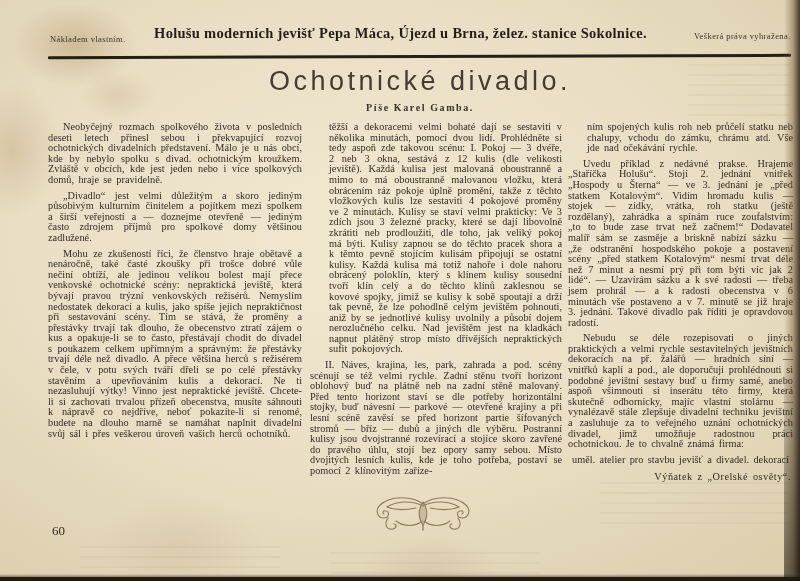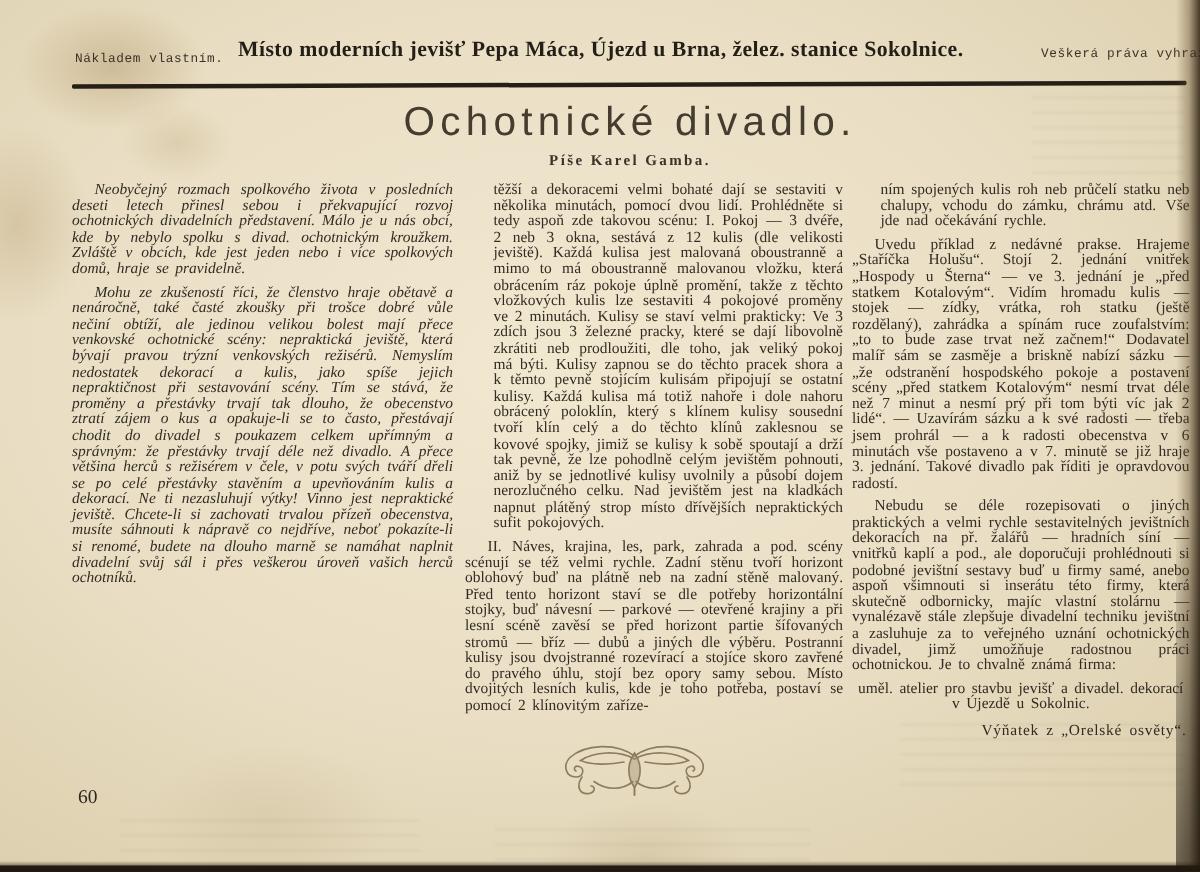--- a/index.html
+++ b/index.html
@@ -33,21 +33,21 @@
   .edge-bottom{
     position:absolute;left:0;bottom:0;width:800px;height:7px;pointer-events:none;
     background:linear-gradient(to bottom, rgba(40,30,18,0) 0%, rgba(35,26,15,.75) 70%, #1d1710 100%);
   }
   .ghost{
     position:absolute;pointer-events:none;opacity:.55;filter:blur(.7px);
     background:repeating-linear-gradient(180deg, rgba(110,122,96,.12) 0 2px, rgba(110,122,96,0) 2px 10px);
   }
   
   .hdr-small{
-    position:absolute;font-size:8.5px;color:#3b332a;letter-spacing:.4px;white-space:nowrap;font-family:Liberation Mono, monospace;
+    position:absolute;font-size:8.5px;color:#3b332a;letter-spacing:.4px;white-space:nowrap;
   }
   .hdr-left{left:50px;top:34px;}
   .hdr-right{left:694px;top:31px;}
   .hdr-center{
     position:absolute;left:128px;top:25px;width:545px;text-align:center;
     font-size:14.5px;font-weight:bold;color:#241e17;letter-spacing:.3px;white-space:nowrap;
   }
   .rule{
     position:absolute;left:48px;top:55px;width:743px;height:2.5px;background:#261f17;
     transform:rotate(-.18deg);border-radius:1px;
@@ -62,21 +62,21 @@
     position:absolute;left:30px;top:102px;width:780px;text-align:center;
     font-size:10px;font-weight:bold;letter-spacing:1.6px;color:#3a332a;
   }
   
   .cols{
     position:absolute;left:48px;top:122px;width:745px;display:flex;
     font-size:10.3px;line-height:10.6px;color:#322b23;text-align:justify;
     word-spacing:1.8px;
   }
   .col{flex:none;}
-  .col-1{width:254px;font-style:italic;}
+  .col-1{width:254px;}
   .col-2{width:252px;margin-left:8px;}
   .col-3{width:225px;margin-left:6px;}
   .col p{margin:0 0 5px 0;text-indent:15px;}
   .col p.cont{text-indent:0;margin-left:19px;}
   .firm-line{text-align:center;text-indent:0 !important;margin:0 !important;}
   .firm-line3{text-align:center;text-indent:0 !important;margin:2px 0 0 0 !important;}
   .source-line{text-align:right;text-indent:0 !important;margin:7px 2px 0 0 !important;letter-spacing:.5px;}
   .fname{text-align:center;font-size:11px;letter-spacing:3px;margin:7px 0 2px 0 !important;text-indent:0 !important;}
   
   .ornament{position:absolute;left:366px;top:494px;width:114px;height:40px;}
@@ -89,42 +89,42 @@
 
 <div class="page">
   <div class="stains"></div>
 
   <div class="ghost" style="left:80px;top:546px;width:200px;height:26px;"></div>
   <div class="ghost" style="left:330px;top:552px;width:210px;height:22px;"></div>
   <div class="ghost" style="left:600px;top:482px;width:190px;height:42px;"></div>
   <div class="ghost" style="left:688px;top:64px;width:102px;height:52px;"></div>
 
   <div class="hdr-small hdr-left">Nákladem vlastním.</div>
-  <div class="hdr-center">Místo moderních jevišť Pepa Máca, Újezd u Brna, želez. stanice Sokolnice.</div>
+  <div class="hdr-center">Holušu moderních jevišť Pepa Máca, Újezd u Brna, želez. stanice Sokolnice.</div>
   <div class="hdr-small hdr-right">Veškerá práva vyhražena.</div>
   <div class="rule"></div>
 
   <div class="title">Ochotnické divadlo.</div>
   <div class="byline">Píše Karel Gamba.</div>
 
   <div class="cols">
     <div class="col col-1">
       <p>Neobyčejný rozmach spolkového života v posledních deseti letech přinesl sebou i překvapující rozvoj ochotnických divadelních představení. Málo je u nás obcí, kde by nebylo spolku s divad. ochotnickým kroužkem. Zvláště v obcích, kde jest jeden nebo i více spolkových domů, hraje se pravidelně.</p>
+      <p>„Divadlo“ jest velmi důležitým a skoro jediným působivým kulturním činitelem a pojítkem mezi spolkem a širší veřejností a — doznejme otevřeně — jediným často zdrojem příjmů pro spolkové domy většinou zadlužené.</p>
       <p>Mohu ze zkušeností říci, že členstvo hraje obětavě a nenáročně, také časté zkoušky při trošce dobré vůle nečiní obtíží, ale jedinou velikou bolest mají přece venkovské ochotnické scény: nepraktická jeviště, která bývají pravou trýzní venkovských režisérů. Nemyslím nedostatek dekorací a kulis, jako spíše jejich nepraktičnost při sestavování scény. Tím se stává, že proměny a přestávky trvají tak dlouho, že obecenstvo ztratí zájem o kus a opakuje-li se to často, přestávají chodit do divadel s poukazem celkem upřímným a správným: že přestávky trvají déle než divadlo. A přece většina herců s režisérem v čele, v potu svých tváří dřeli se po celé přestávky stavěním a upevňováním kulis a dekorací. Ne ti nezasluhují výtky! Vinno jest nepraktické jeviště. Chcete-li si zachovati trvalou přízeň obecenstva, musíte sáhnouti k nápravě co nejdříve, neboť pokazíte-li si renomé, budete na dlouho marně se namáhat naplnit divadelní svůj sál i přes veškerou úroveň vašich herců ochotníků.</p>
     </div>
     <div class="col col-2">
       <p class="cont">těžší a dekoracemi velmi bohaté dají se sestaviti v několika minutách, pomocí dvou lidí. Prohlédněte si tedy aspoň zde takovou scénu: I. Pokoj — 3 dvéře, 2 neb 3 okna, sestává z 12 kulis (dle velikosti jeviště). Každá kulisa jest malovaná oboustranně a mimo to má oboustranně malovanou vložku, která obrácením ráz pokoje úplně promění, takže z těchto vložkových kulis lze sestaviti 4 pokojové proměny ve 2 minutách. Kulisy se staví velmi prakticky: Ve 3 zdích jsou 3 železné pracky, které se dají libovolně zkrátiti neb prodloužiti, dle toho, jak veliký pokoj má býti. Kulisy zapnou se do těchto pracek shora a k těmto pevně stojícím kulisám připojují se ostatní kulisy. Každá kulisa má totiž nahoře i dole nahoru obrácený poloklín, který s klínem kulisy sousední tvoří klín celý a do těchto klínů zaklesnou se kovové spojky, jimiž se kulisy k sobě spoutají a drží tak pevně, že lze pohodlně celým jevištěm pohnouti, aniž by se jednotlivé kulisy uvolnily a působí dojem nerozlučného celku. Nad jevištěm jest na kladkách napnut plátěný strop místo dřívějších nepraktických sufit pokojových.</p>
       <p>II. Náves, krajina, les, park, zahrada a pod. scény scénují se též velmi rychle. Zadní stěnu tvoří horizont oblohový buď na plátně neb na zadní stěně malovaný. Před tento horizont staví se dle potřeby horizontální stojky, buď návesní — parkové — otevřené krajiny a při lesní scéně zavěsí se před horizont partie šífovaných stromů — bříz — dubů a jiných dle výběru. Postranní kulisy jsou dvojstranné rozevírací a stojíce skoro zavřené do pravého úhlu, stojí bez opory samy sebou. Místo dvojitých lesních kulis, kde je toho potřeba, postaví se pomocí 2 klínovitým zaříze-</p>
     </div>
     <div class="col col-3">
       <p class="cont">ním spojených kulis roh neb průčelí statku neb chalupy, vchodu do zámku, chrámu atd. Vše jde nad očekávání rychle.</p>
       <p>Uvedu příklad z nedávné prakse. Hrajeme „Staříčka Holušu“. Stojí 2. jednání vnitřek „Hospody u Šterna“ — ve 3. jednání je „před statkem Kotalovým“. Vidím hromadu kulis — stojek — zídky, vrátka, roh statku (ještě rozdělaný), zahrádka a spínám ruce zoufalstvím: „to to bude zase trvat než začnem!“ Dodavatel malíř sám se zasměje a briskně nabízí sázku — „že odstranění hospodského pokoje a postavení scény „před statkem Kotalovým“ nesmí trvat déle než 7 minut a nesmí prý při tom býti víc jak 2 lidé“. — Uzavírám sázku a k své radosti — třeba jsem prohrál — a k radosti obecenstva v 6 minutách vše postaveno a v 7. minutě se již hraje 3. jednání. Takové divadlo pak říditi je opravdovou radostí.</p>
       <p>Nebudu se déle rozepisovati o jiných praktických a velmi rychle sestavitelných jevištních dekoracích na př. žalářů — hradních síní — vnitřků kaplí a pod., ale doporučuji prohlédnouti si podobné jevištní sestavy buď u firmy samé, anebo aspoň všimnouti si inserátu této firmy, která skutečně odbornicky, majíc vlastní stolárnu — vynalézavě stále zlepšuje divadelní techniku jevištní a zasluhuje za to veřejného uznání ochotnických divadel, jimž umožňuje radostnou práci ochotnickou. Je to chvalně známá firma:</p>
       <p class="firm-line">uměl. atelier pro stavbu jevišť a divadel. dekorací</p>
-      <p class="firm-line">v Újezdě u Sokolnic.</p>
       <p class="source-line">Výňatek z „Orelské osvěty“.</p>
     </div>
   </div>
 
   <div class="ornament">
     <svg viewBox="0 0 114 40" fill="none" stroke="#8d7c5e" stroke-width="1.1" stroke-linecap="round">
       <g id="orn-left">
         <path d="M57,10 C45,1 24,2 14,11 C9,16 11,24 18,24 C23,24 24,18 20,17 C17,16 16,19 18,20"></path>
         <path d="M57,12 C46,6 30,7 21,13 C28,16 40,16 50,14"></path>
         <path d="M22,24 C18,30 20,36 27,35 C31,34 31,30 28,30"></path>

